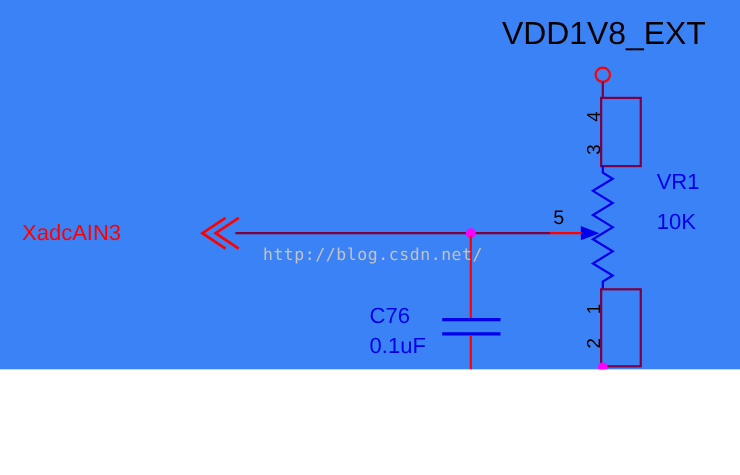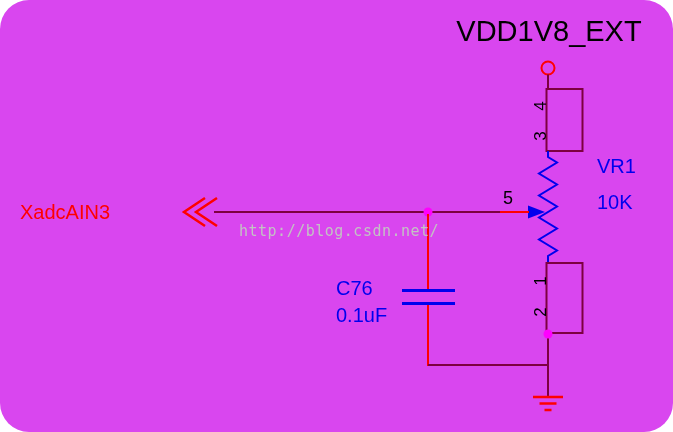--- a/index.html
+++ b/index.html
@@ -1,16 +1,16 @@
 <!DOCTYPE html>
 <html><head>
 <meta charset="utf-8">
 <style>
   html,body{margin:0;padding:0;background:#ffffff;}
-  #stage{position:relative;width:673px;height:432px;background:#d946ef;overflow:hidden;border-radius:29px;}
+  #stage{position:relative;width:673px;height:336px;background:#3b82f6;overflow:hidden;}
   svg{display:block;}
   text{font-family:"Liberation Sans",sans-serif;}
   .wire{stroke:#7D0040;stroke-width:2;fill:none;}
   .pinstub{stroke:#FF0000;stroke-width:2;fill:none;}
   .partbody{stroke:#7D0040;stroke-width:2;fill:none;}
   .bluepart{stroke:#0000EE;stroke-width:2;fill:none;}
   .plate{stroke:#0000EE;stroke-width:3;fill:none;}
   .redshape{stroke:#FF0000;stroke-width:2.5;fill:none;}
   .junction{fill:#FF00FF;stroke:none;}
   .title-text{fill:#000000;font-size:29px;}

